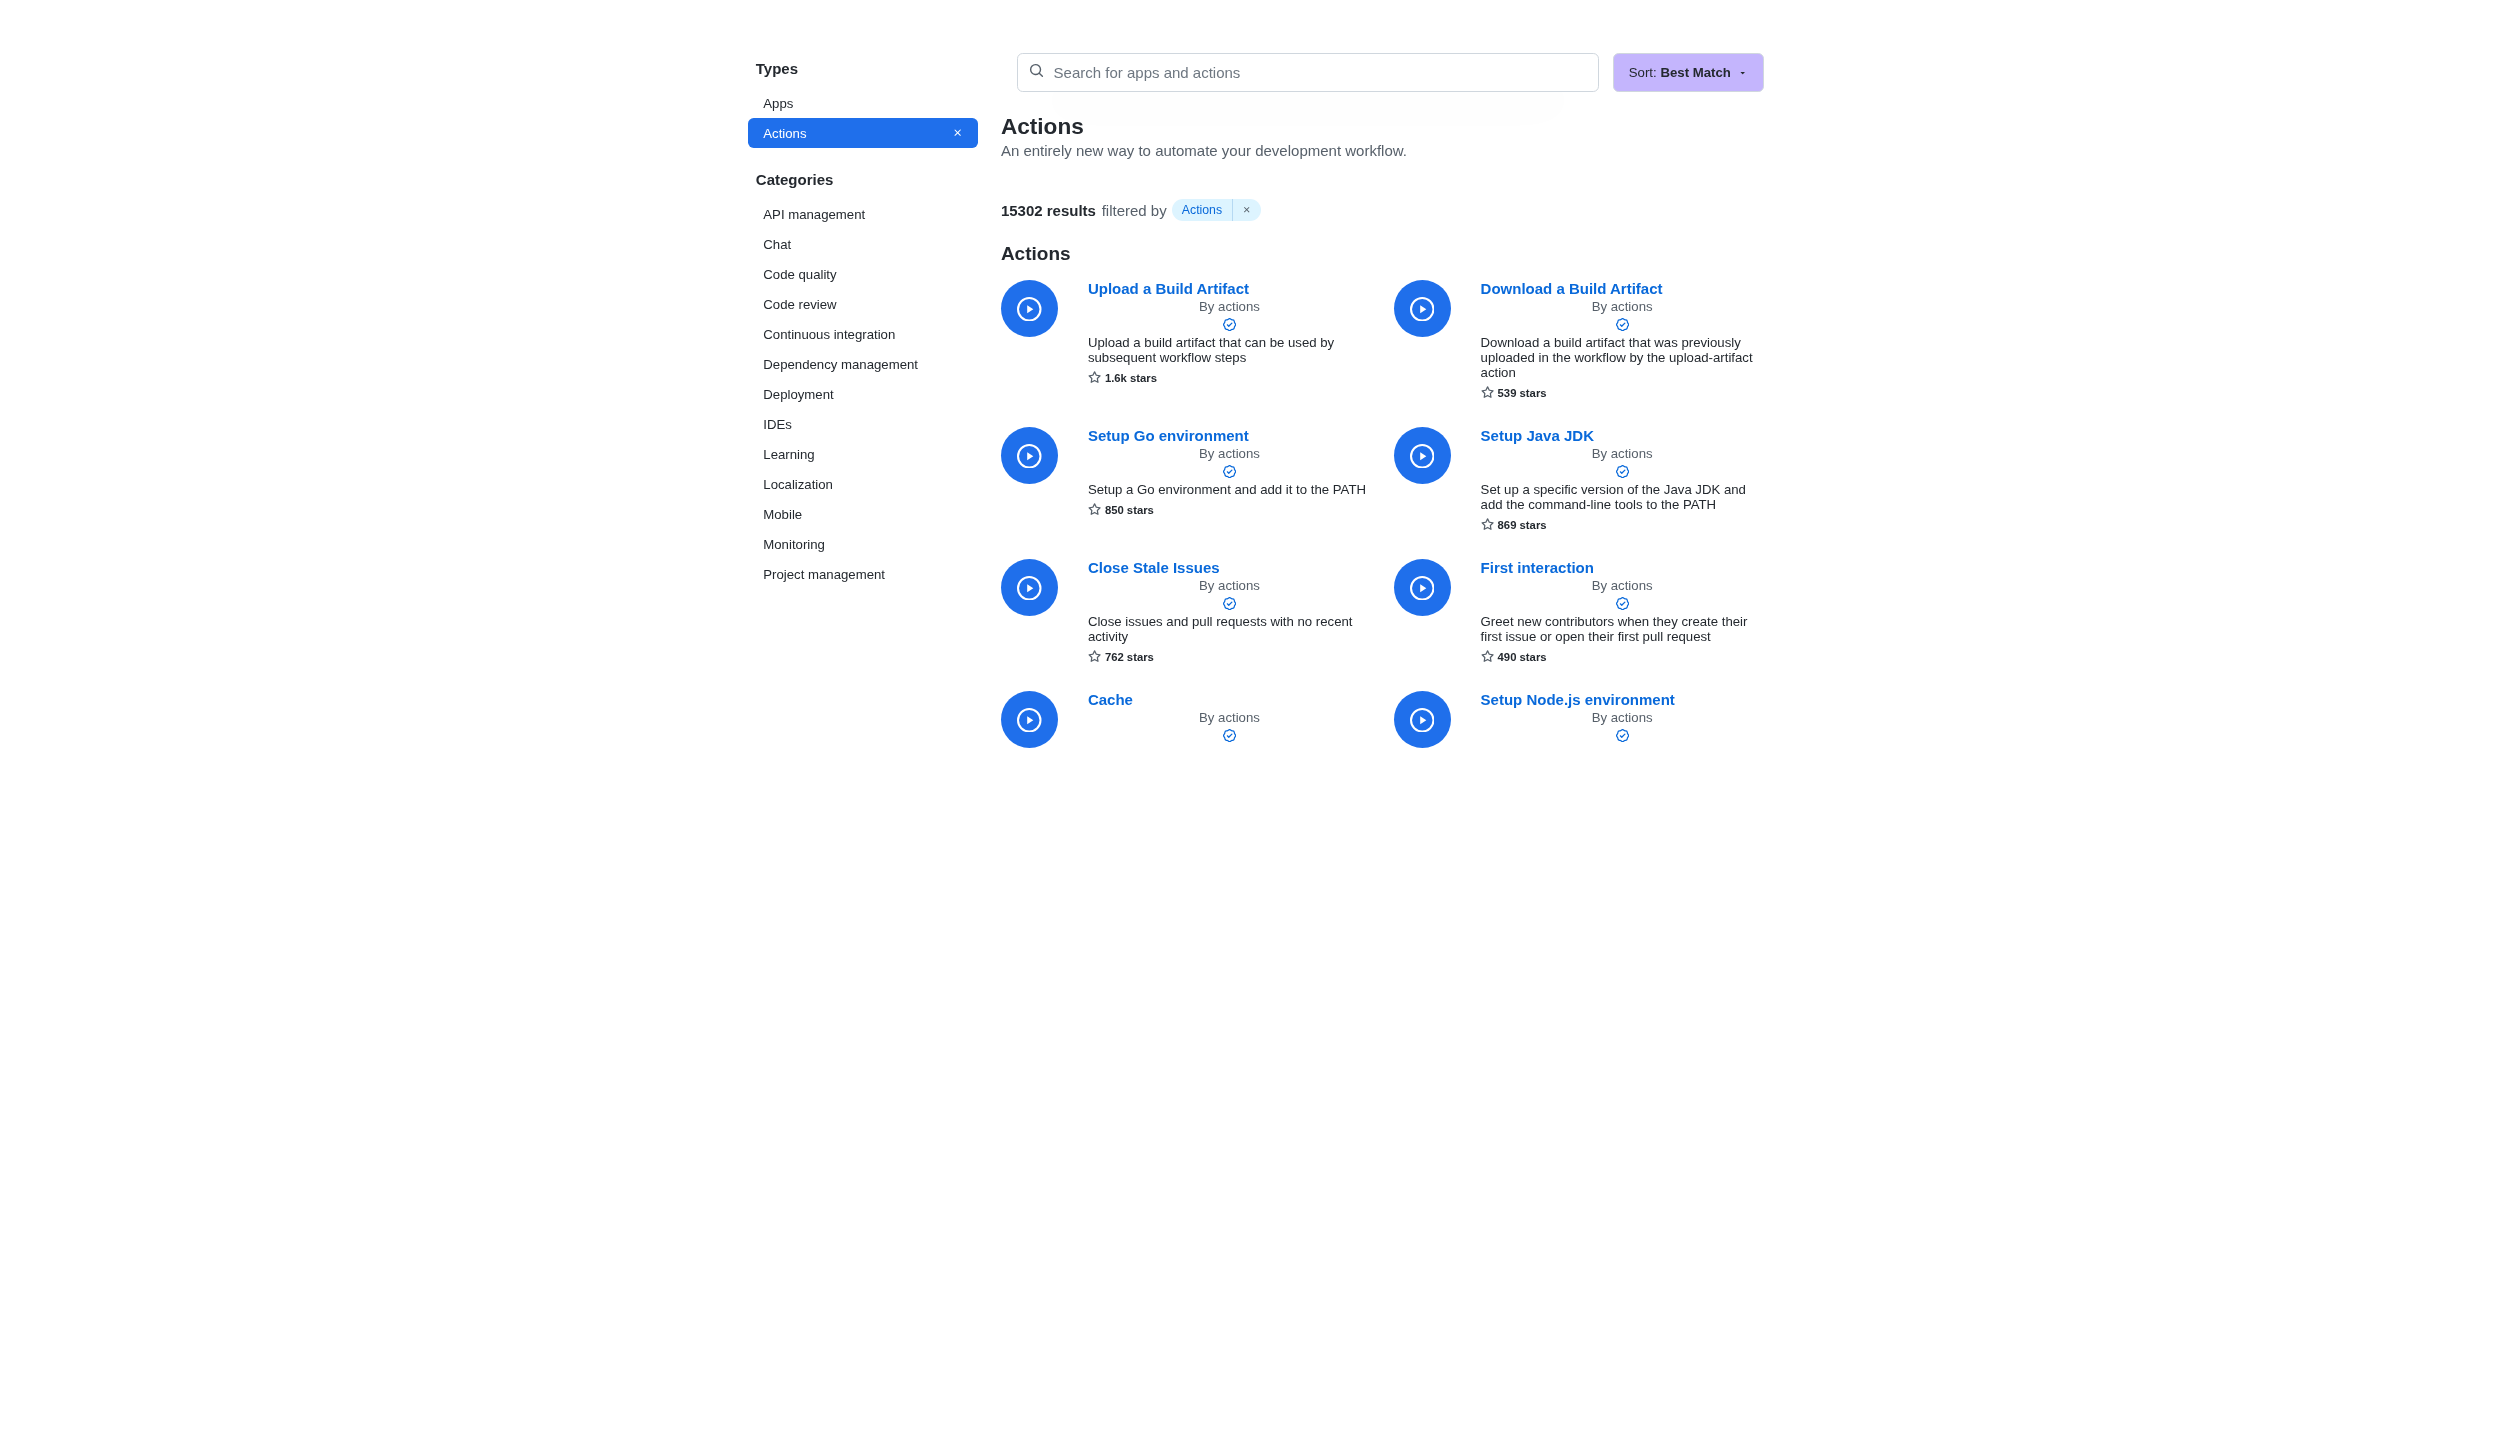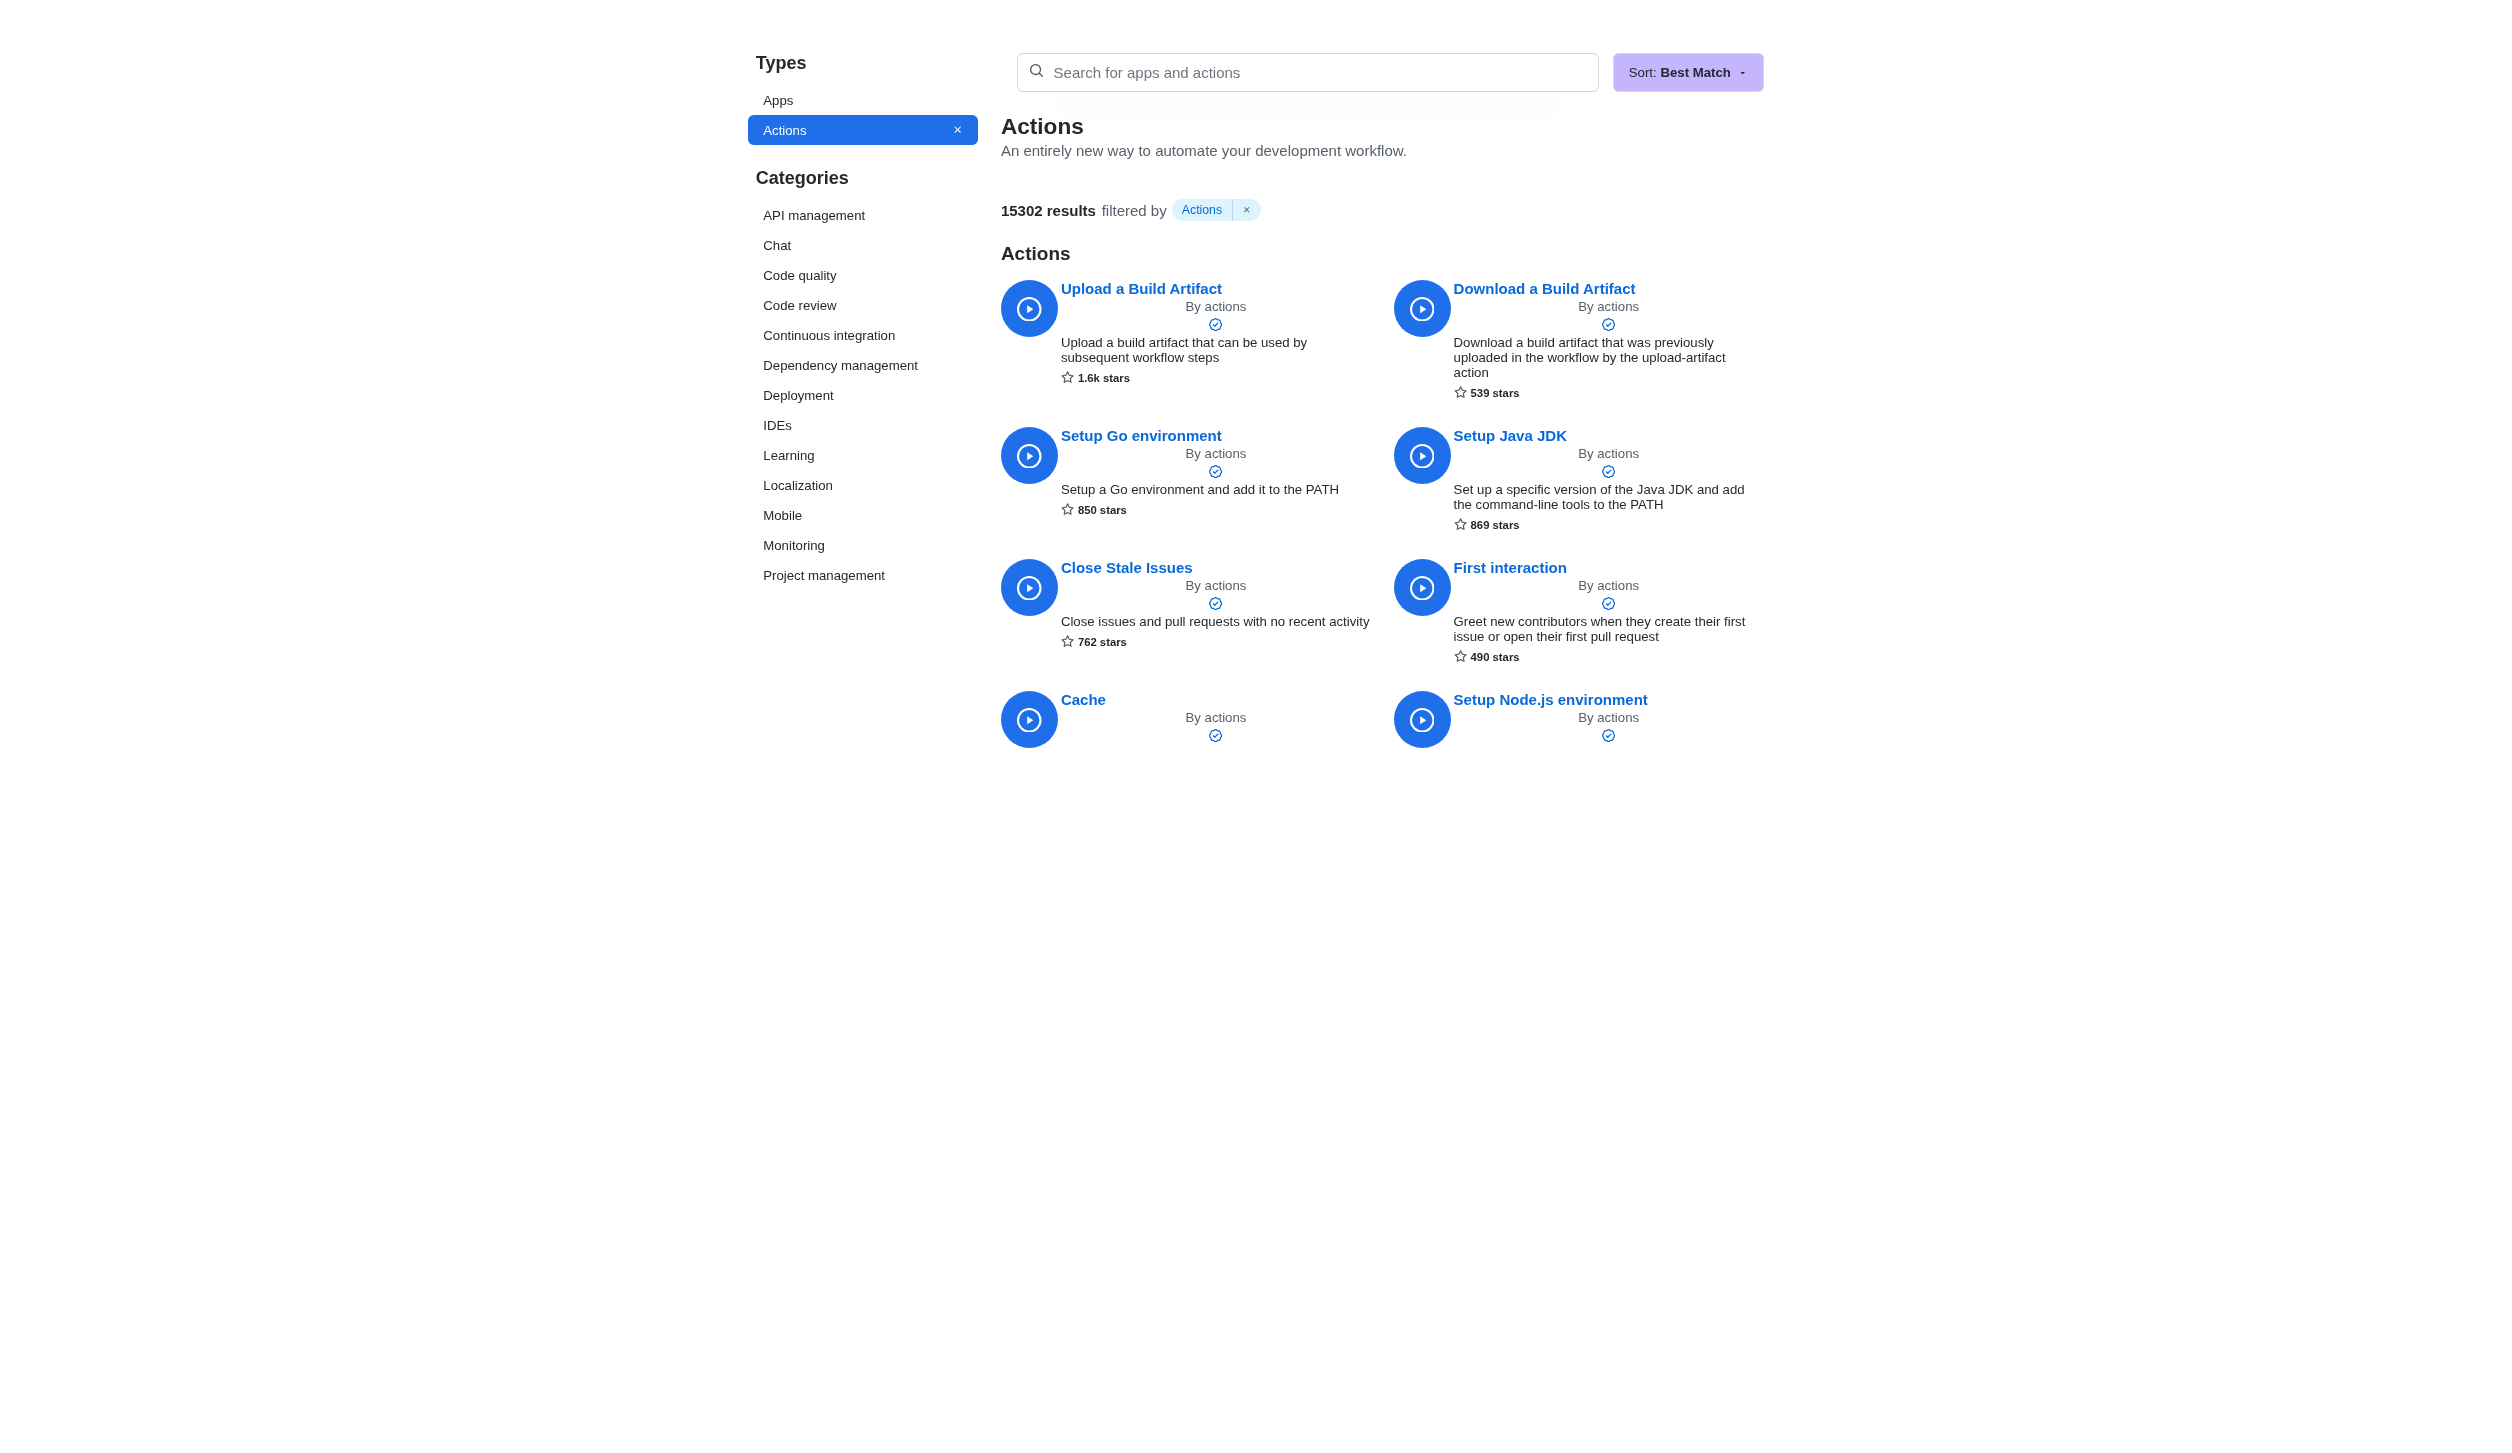--- a/index.html
+++ b/index.html
@@ -18,24 +18,25 @@
     font-size: 13.2px;
     margin-bottom: 15px;
   }
   .breadcrumb a { color: #0969da; text-decoration: none; }
   .breadcrumb .sep { color: #57606a; margin: 0 1.9px; }
   .breadcrumb .current { color: #24292f; }
   .layout { display: flex; gap: 22.6px; }
   .sidebar { width: 230px; flex-shrink: 0; padding-top: 38px; }
   .main { flex: 1; padding-top: 38px; }
   .sidebar h3 {
-    font-size: 18px;
+    font-size: 15px;
     font-weight: 600;
     padding: 0 7.5px 7.5px 7.5px;
     margin-bottom: 3.8px;
+    margin-top: 7px;
   }
   .side-list { list-style: none; margin-bottom: 22.6px; }
   .side-item a {
     display: flex;
     align-items: center;
     justify-content: space-between;
     padding: 7.5px 15px;
     color: #24292f;
     text-decoration: none;
     border-radius: 5.7px;
@@ -87,21 +88,21 @@
     background: #ddf4ff;
     border-radius: 17px;
     font-size: 12.3px;
     overflow: hidden;
   }
   .chip-label { color: #0969da; padding: 3.8px 9.4px; }
   .chip-sep { width:0.9px; align-self:stretch; background:#b6d9f3; }
   .chip-x { color: #57606a; padding: 3.8px 9.4px; cursor:pointer; line-height:1; }
   .list-head { font-size: 19px; font-weight: 600; margin-bottom: 15px; }
   .grid { display: grid; grid-template-columns: 1fr 1fr; column-gap: 22.6px; row-gap: 26.4px; }
-  .card { display: flex; gap: 3px; align-items: flex-start; }
+  .card { display: flex; gap: 30px; align-items: flex-start; }
   .avatar {
     width: 57px; height: 57px; border-radius: 50%;
     background: #1f6feb;
     display: flex; align-items: center; justify-content: center;
     flex-shrink: 0;
     color: #fff;
   }
   .avatar svg { width: 24.5px; height: 24.5px; }
   .card-body { flex: 1; }
   .card-title {

